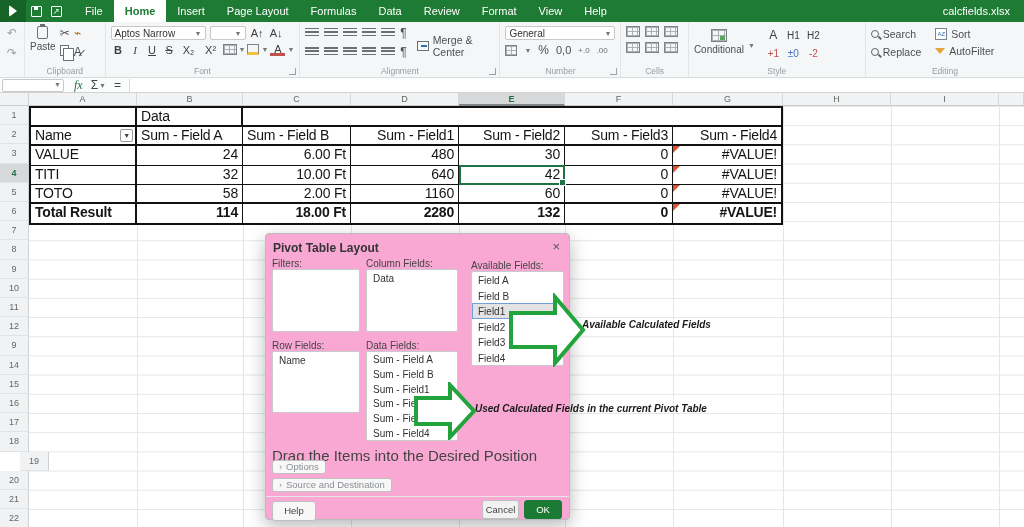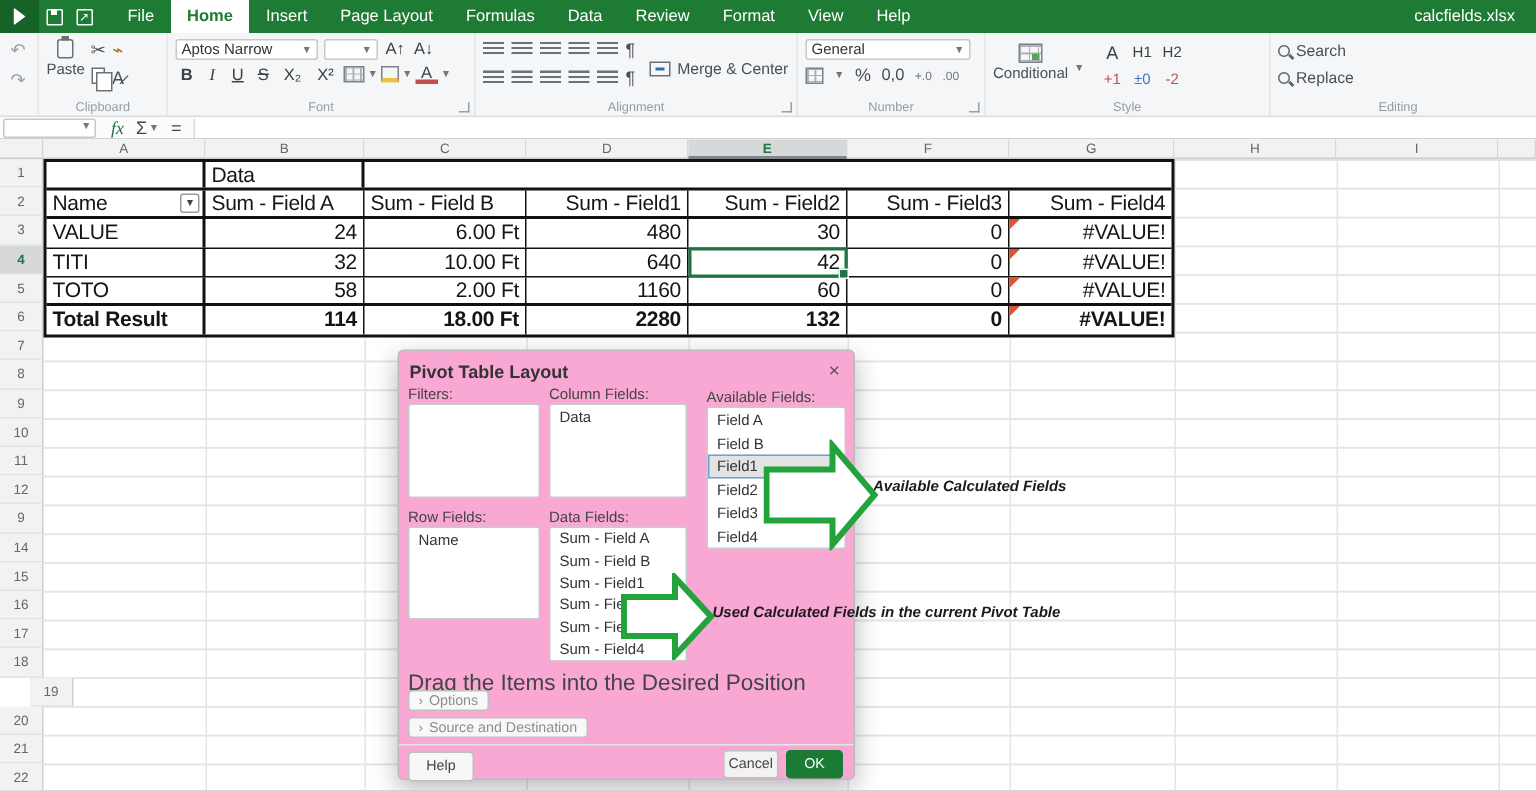--- a/index.html
+++ b/index.html
@@ -229,20 +229,35 @@
             <span style="font-size:7px;color:#777;">▼</span>
           <span style="font-size:12px;">%</span>
           <span style="font-size:11px;">0,0</span>
           <span style="font-size:8px;color:#6b7075;">+.0</span>
           <span style="font-size:8px;color:#6b7075;">.00</span>
         </div>
       </div>
       <div class="grp-label">Number</div>
       <div class="launcher"></div>
     </div>
+    <div class="grp" style="width:72px;">
+      <div class="vcol" style="gap:5px;">
+        <div class="rrow" style="gap:5px;">
+          <span class="gridic"></span>
+          <span class="gridic"></span>
+          <span class="gridic"></span>
+        </div>
+        <div class="rrow" style="gap:5px;">
+          <span class="gridic"></span>
+          <span class="gridic"></span>
+          <span class="gridic"></span>
+        </div>
+      </div>
+      <div class="grp-label">Cells</div>
+    </div>
     <div class="grp" style="width:190px;">
       <div class="vcol" style="align-items:center;gap:2px;margin-top:3px;">
         <div class="cond-ic"></div>
         <span>Conditional</span>
       </div>
       <span style="font-size:7px;color:#777;margin-top:16px;">▼</span>
       <div class="vcol" style="gap:6px;margin-left:6px;margin-top:2px;">
         <div class="rrow" style="gap:3px;">
           <span class="preset" style="font-size:12px;">A</span>
           <span class="preset">H1</span>
@@ -258,20 +273,30 @@
     </div>
     <div class="grp" style="width:170px;border-right:none;">
       <div class="vcol" style="gap:6px;margin-top:2px;">
         <div class="rrow">
           <span class="mag"></span>
           <span style="font-size:10.5px;">Search</span>
         </div>
         <div class="rrow">
           <span class="mag"></span>
           <span style="font-size:10.5px;">Replace</span>
+        </div>
+      </div>
+      <div class="vcol" style="gap:5px;margin-left:10px;margin-top:2px;">
+        <div class="rrow">
+          <span class="sorticon">AZ</span>
+          <span style="font-size:10.5px;">Sort</span>
+        </div>
+        <div class="rrow">
+          <span class="funnel"></span>
+          <span style="font-size:10.5px;">AutoFilter</span>
         </div>
       </div>
       <div class="grp-label">Editing</div>
     </div>
   </div>
 
   <div class="fbar">
     <div class="namebox">
       <span></span>
       <span class="car">▼</span>

